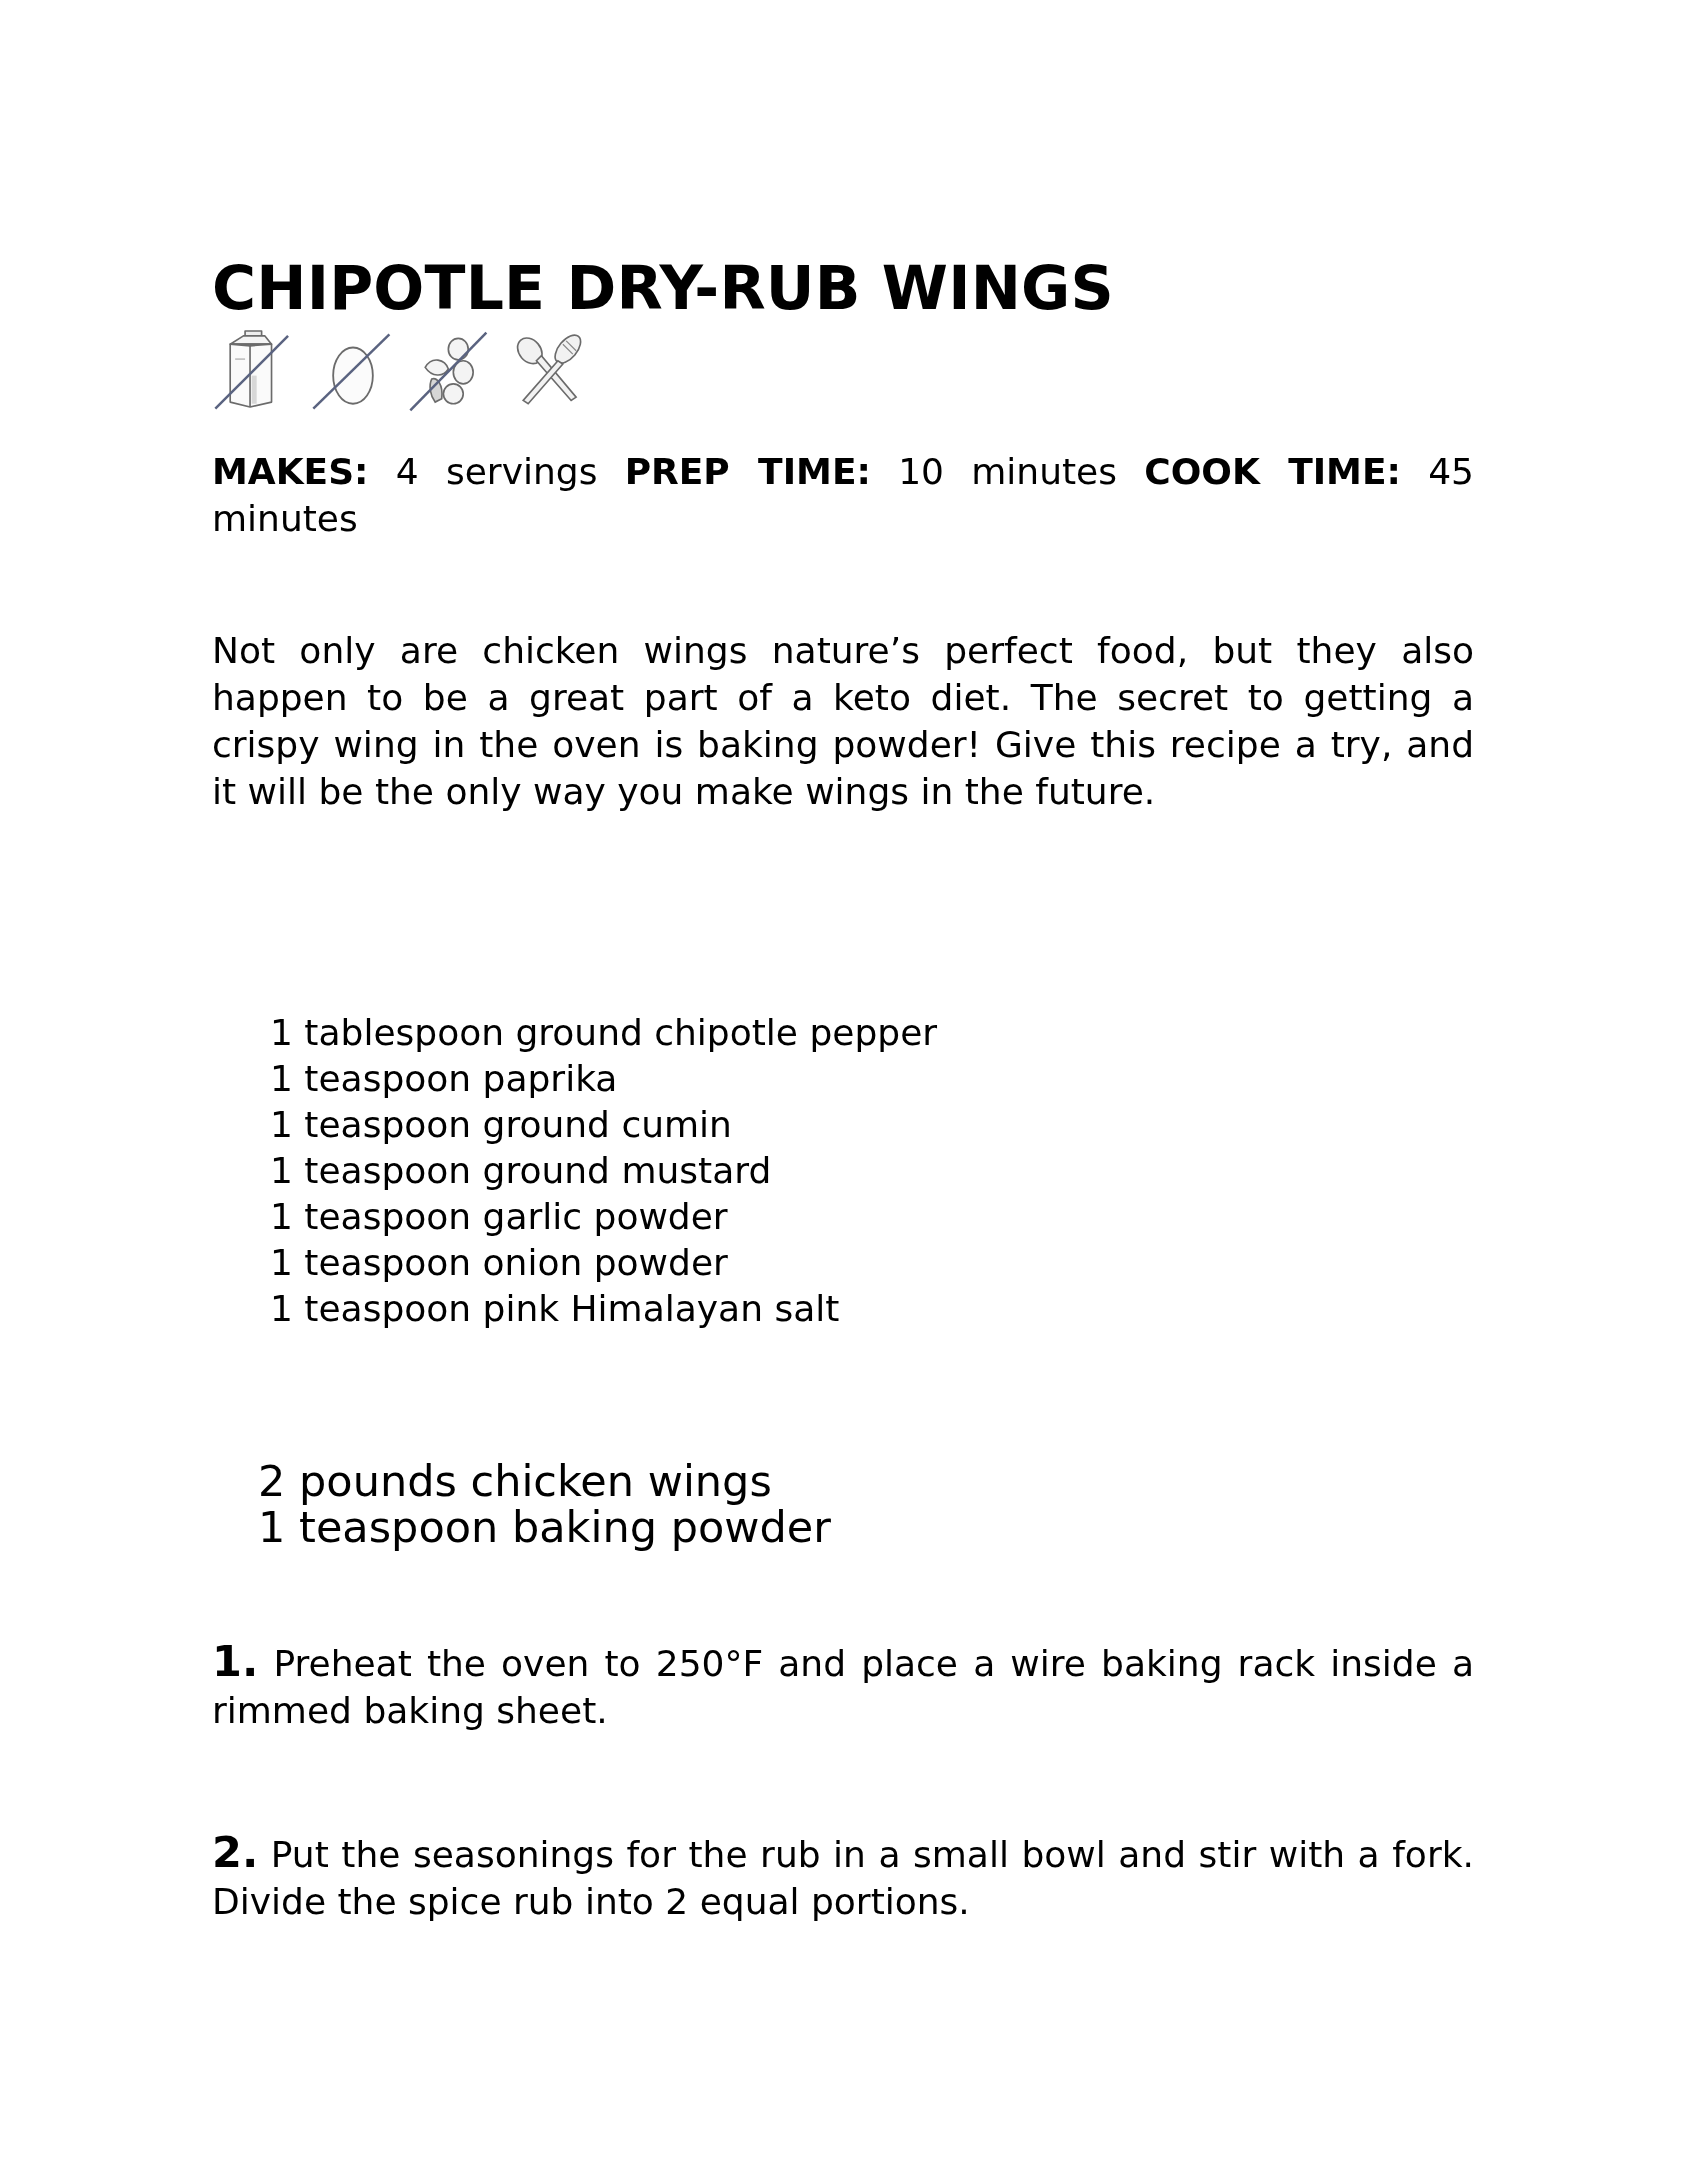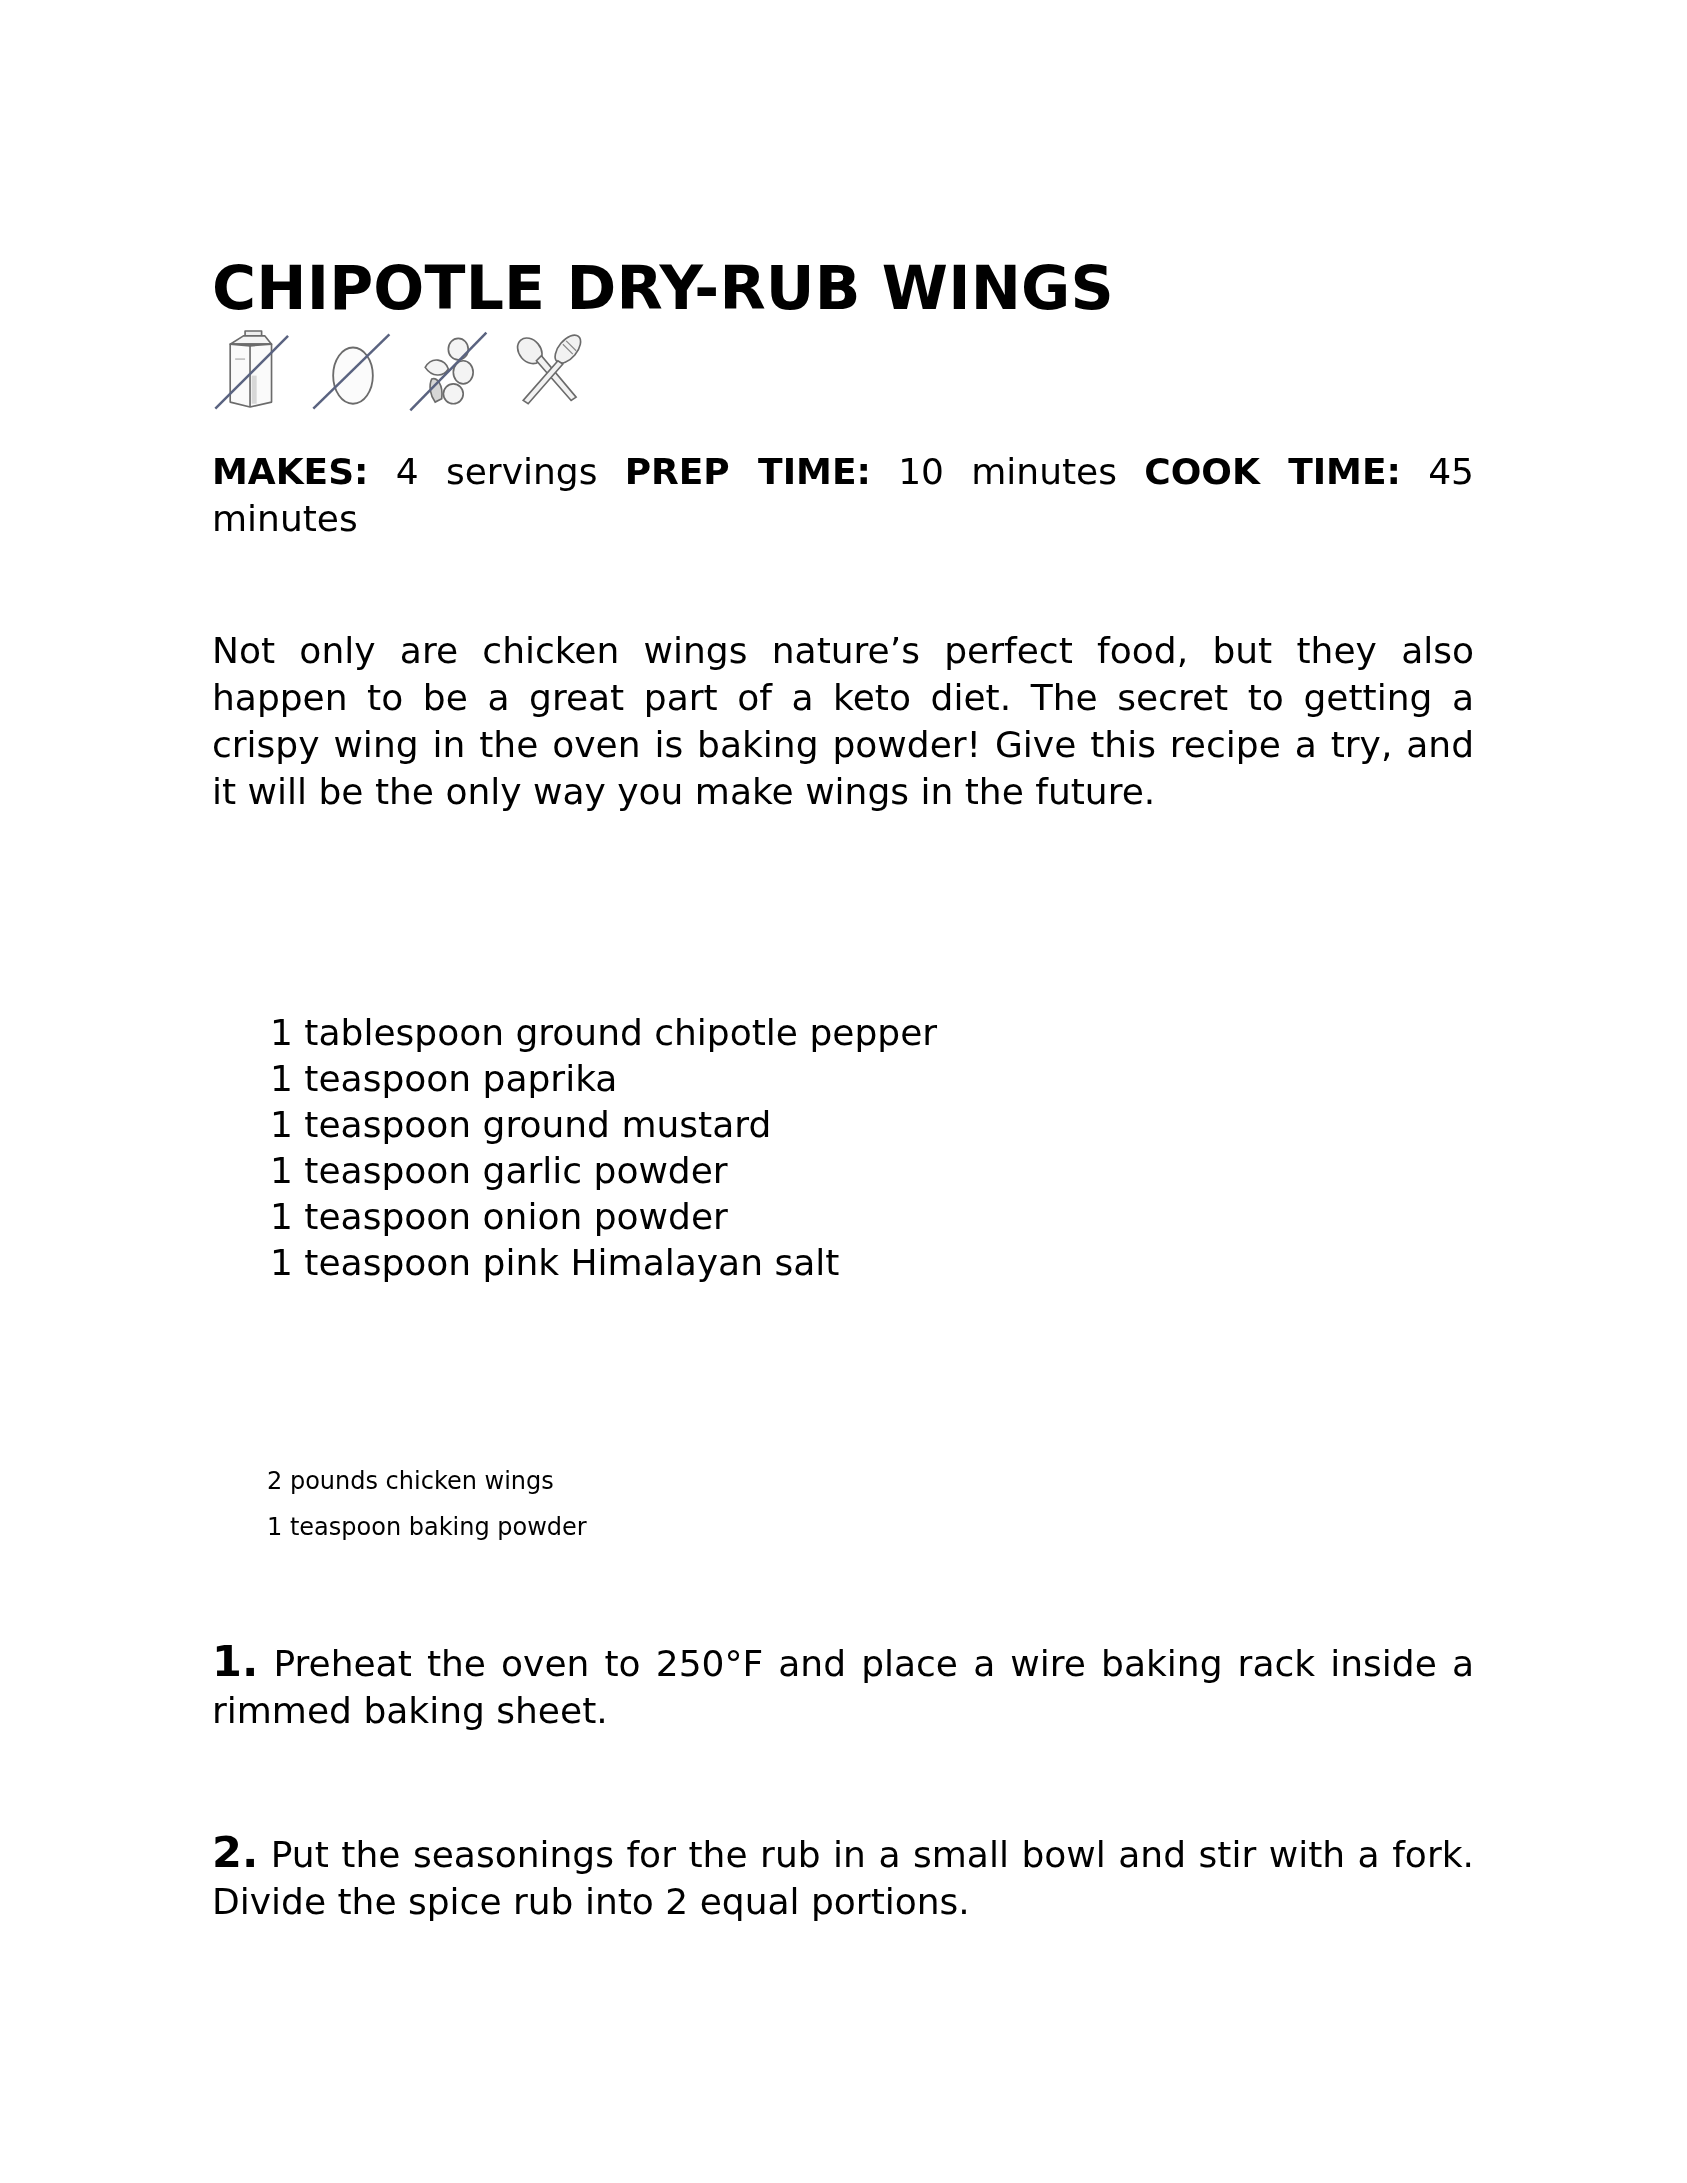--- a/index.html
+++ b/index.html
@@ -79,23 +79,23 @@
     list-style: none;
   }
   .ingredients .subhead {
     font-weight: bold;
   }
   .ingredients li {
     white-space: nowrap;
   }
   .ingredients2 {
     position: absolute;
-    left: 55px;
+    left: 46px;
     top: 1458px;
-    font-size: 24px;
+    font-size: 43px;
     line-height: 46px;
     margin: 0;
     padding: 0;
     list-style: none;
   }
   .step {
     position: absolute;
     left: 0;
     width: 1262px;
     font-size: 36px;
@@ -171,20 +171,21 @@
     <span>10 minutes</span>
     <b>COOK TIME:</b>
     <span>45 minutes</span>
   </p>
 
   <p class="intro">Not only are chicken wings nature’s perfect food, but they also happen to be a great part of a keto diet. The secret to getting a crispy wing in the oven is baking powder! Give this recipe a try, and it will be the only way you make wings in the future.</p>
 
   <ul class="ingredients">
     <li>1 tablespoon ground chipotle pepper</li>
     <li>1 teaspoon paprika</li>
+    <li>1 teaspoon ground cumin</li>
     <li>1 teaspoon ground mustard</li>
     <li>1 teaspoon garlic powder</li>
     <li>1 teaspoon onion powder</li>
     <li>1 teaspoon pink Himalayan salt</li>
   </ul>
 
   <ul class="ingredients2">
     <li>2 pounds chicken wings</li>
     <li>1 teaspoon baking powder</li>
   </ul>

